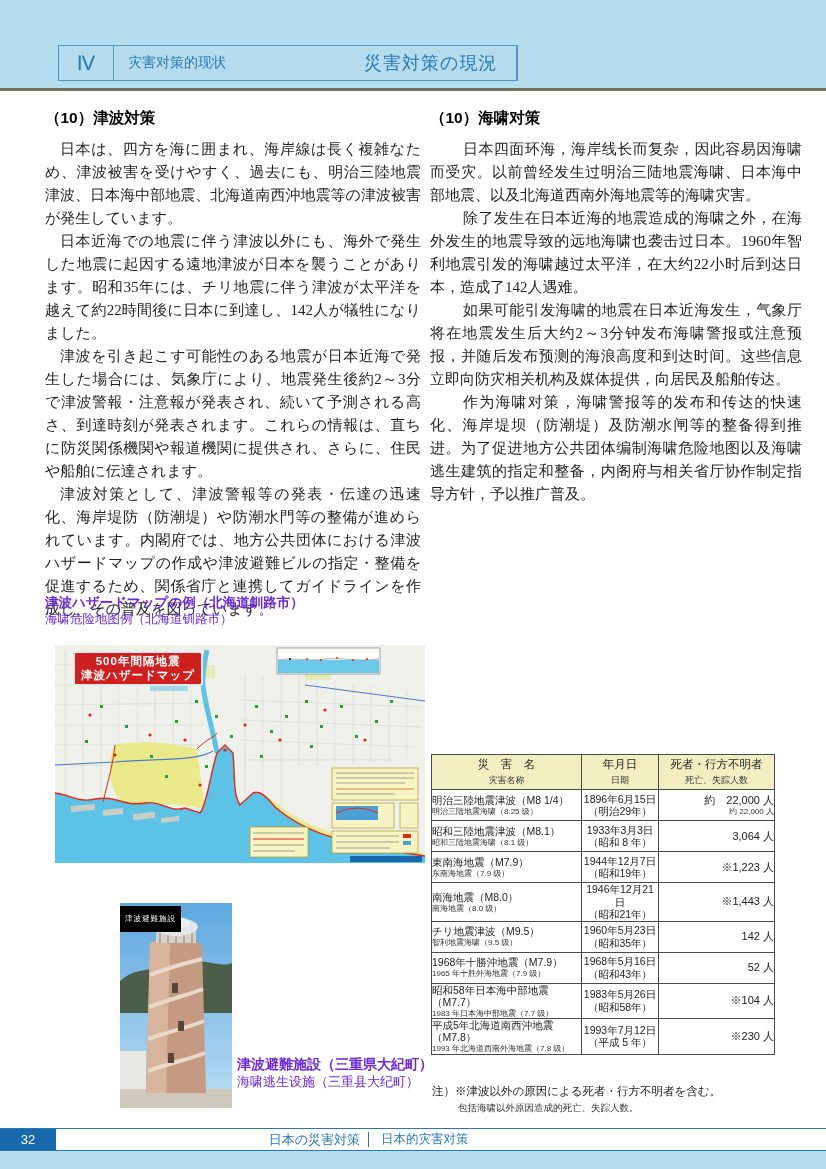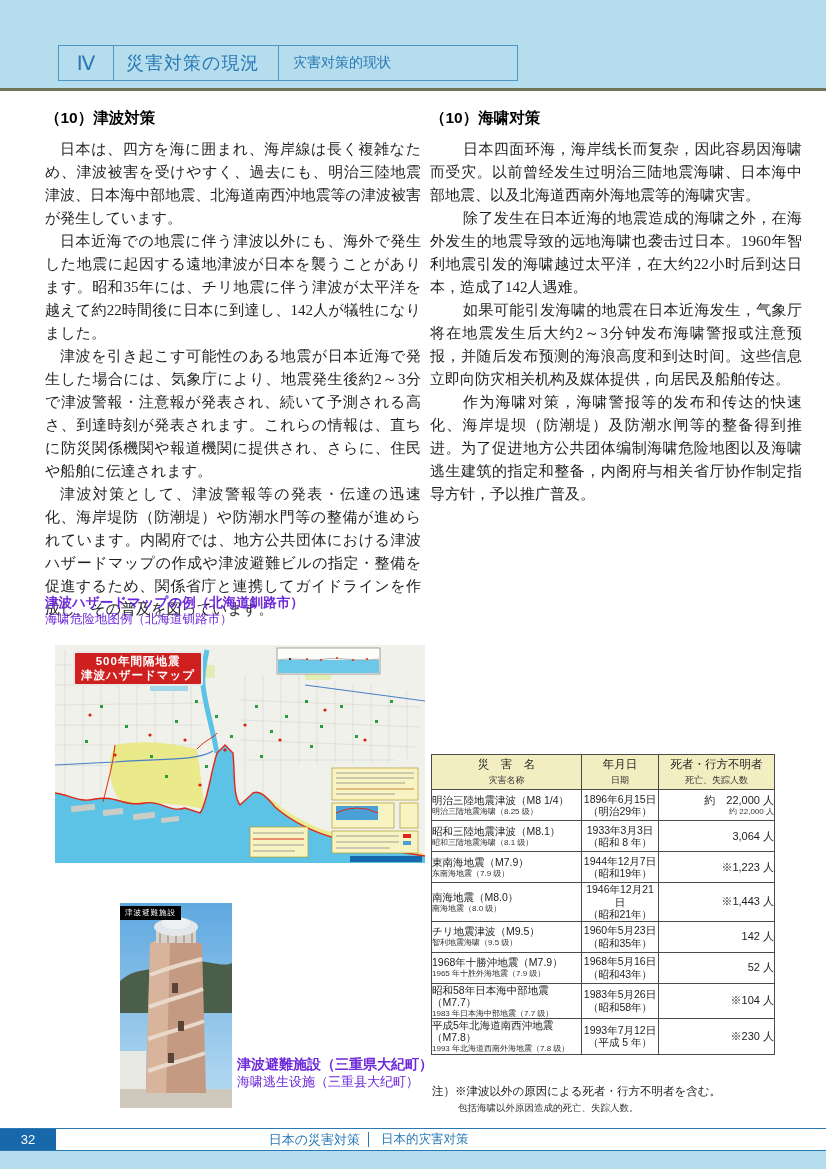--- a/index.html
+++ b/index.html
@@ -36,21 +36,21 @@
   
   .map-wrap{position:absolute;left:55px;top:645px;width:370px;height:218px;background:#eef0ea;
             box-shadow:0 0 0 1px #d0d2cc inset;}
   .map-banner{position:absolute;left:18px;top:6px;background:#cf2020;border:2px solid #e8e8e8;
       border-radius:3px;color:#fff;font-weight:bold;font-size:11.5px;line-height:13.5px;
       padding:2px 6px;text-align:center;letter-spacing:1px;}
 
   
   .photo-wrap{position:absolute;left:120px;top:903px;width:112px;height:205px;}
   .photo-label{position:absolute;left:0;top:3px;background:#000;color:#fff;font-size:7.5px;
-      padding:2px 5px;letter-spacing:1px;}
+      padding:8px 5px;letter-spacing:1px;}
   .photo-caption{position:absolute;left:237px;top:1056px;}
   .photo-caption .ja{font-size:14px;}
   .photo-caption .zh{font-size:13px;}
 
   
   .table-title{position:absolute;left:432px;top:758px;}
   .table-title .ja{font-size:14px;}
   .table-title .zh{font-size:13.5px;}
   table.hist{position:absolute;left:431px;top:754px;width:340px;border-collapse:collapse;
       table-layout:fixed;}
@@ -86,22 +86,22 @@
   .band-bottom{position:absolute;left:0;top:1151px;width:826px;height:18px;background:#b6ddee;}
 </style>
 </head>
 <body>
 
 <div id="page">
 
   <div class="band-top">
     <div class="hbox">
       <div class="cell cell-num">Ⅳ</div>
+      <div class="cell cell-zh">灾害对策的现状</div>
       <div class="cell cell-ja">災害対策の現況</div>
-      <div class="cell cell-zh">灾害对策的现状</div>
     </div>
   </div>
 
   <div class="col col-left">
     <div class="sec-heading">（10）津波対策</div>
     <p class="body-ja">日本は、四方を海に囲まれ、海岸線は長く複雑なため、津波被害を受けやすく、過去にも、明治三陸地震津波、日本海中部地震、北海道南西沖地震等の津波被害が発生しています。</p>
     <p class="body-ja">日本近海での地震に伴う津波以外にも、海外で発生した地震に起因する遠地津波が日本を襲うことがあります。昭和35年には、チリ地震に伴う津波が太平洋を越えて約22時間後に日本に到達し、142人が犠牲になりました。</p>
     <p class="body-ja">津波を引き起こす可能性のある地震が日本近海で発生した場合には、気象庁により、地震発生後約2～3分で津波警報・注意報が発表され、続いて予測される高さ、到達時刻が発表されます。これらの情報は、直ちに防災関係機関や報道機関に提供され、さらに、住民や船舶に伝達されます。</p>
     <p class="body-ja">津波対策として、津波警報等の発表・伝達の迅速化、海岸堤防（防潮堤）や防潮水門等の整備が進められています。内閣府では、地方公共団体における津波ハザードマップの作成や津波避難ビルの指定・整備を促進するため、関係省庁と連携してガイドラインを作成し、その普及を図っています。</p>
   </div>

